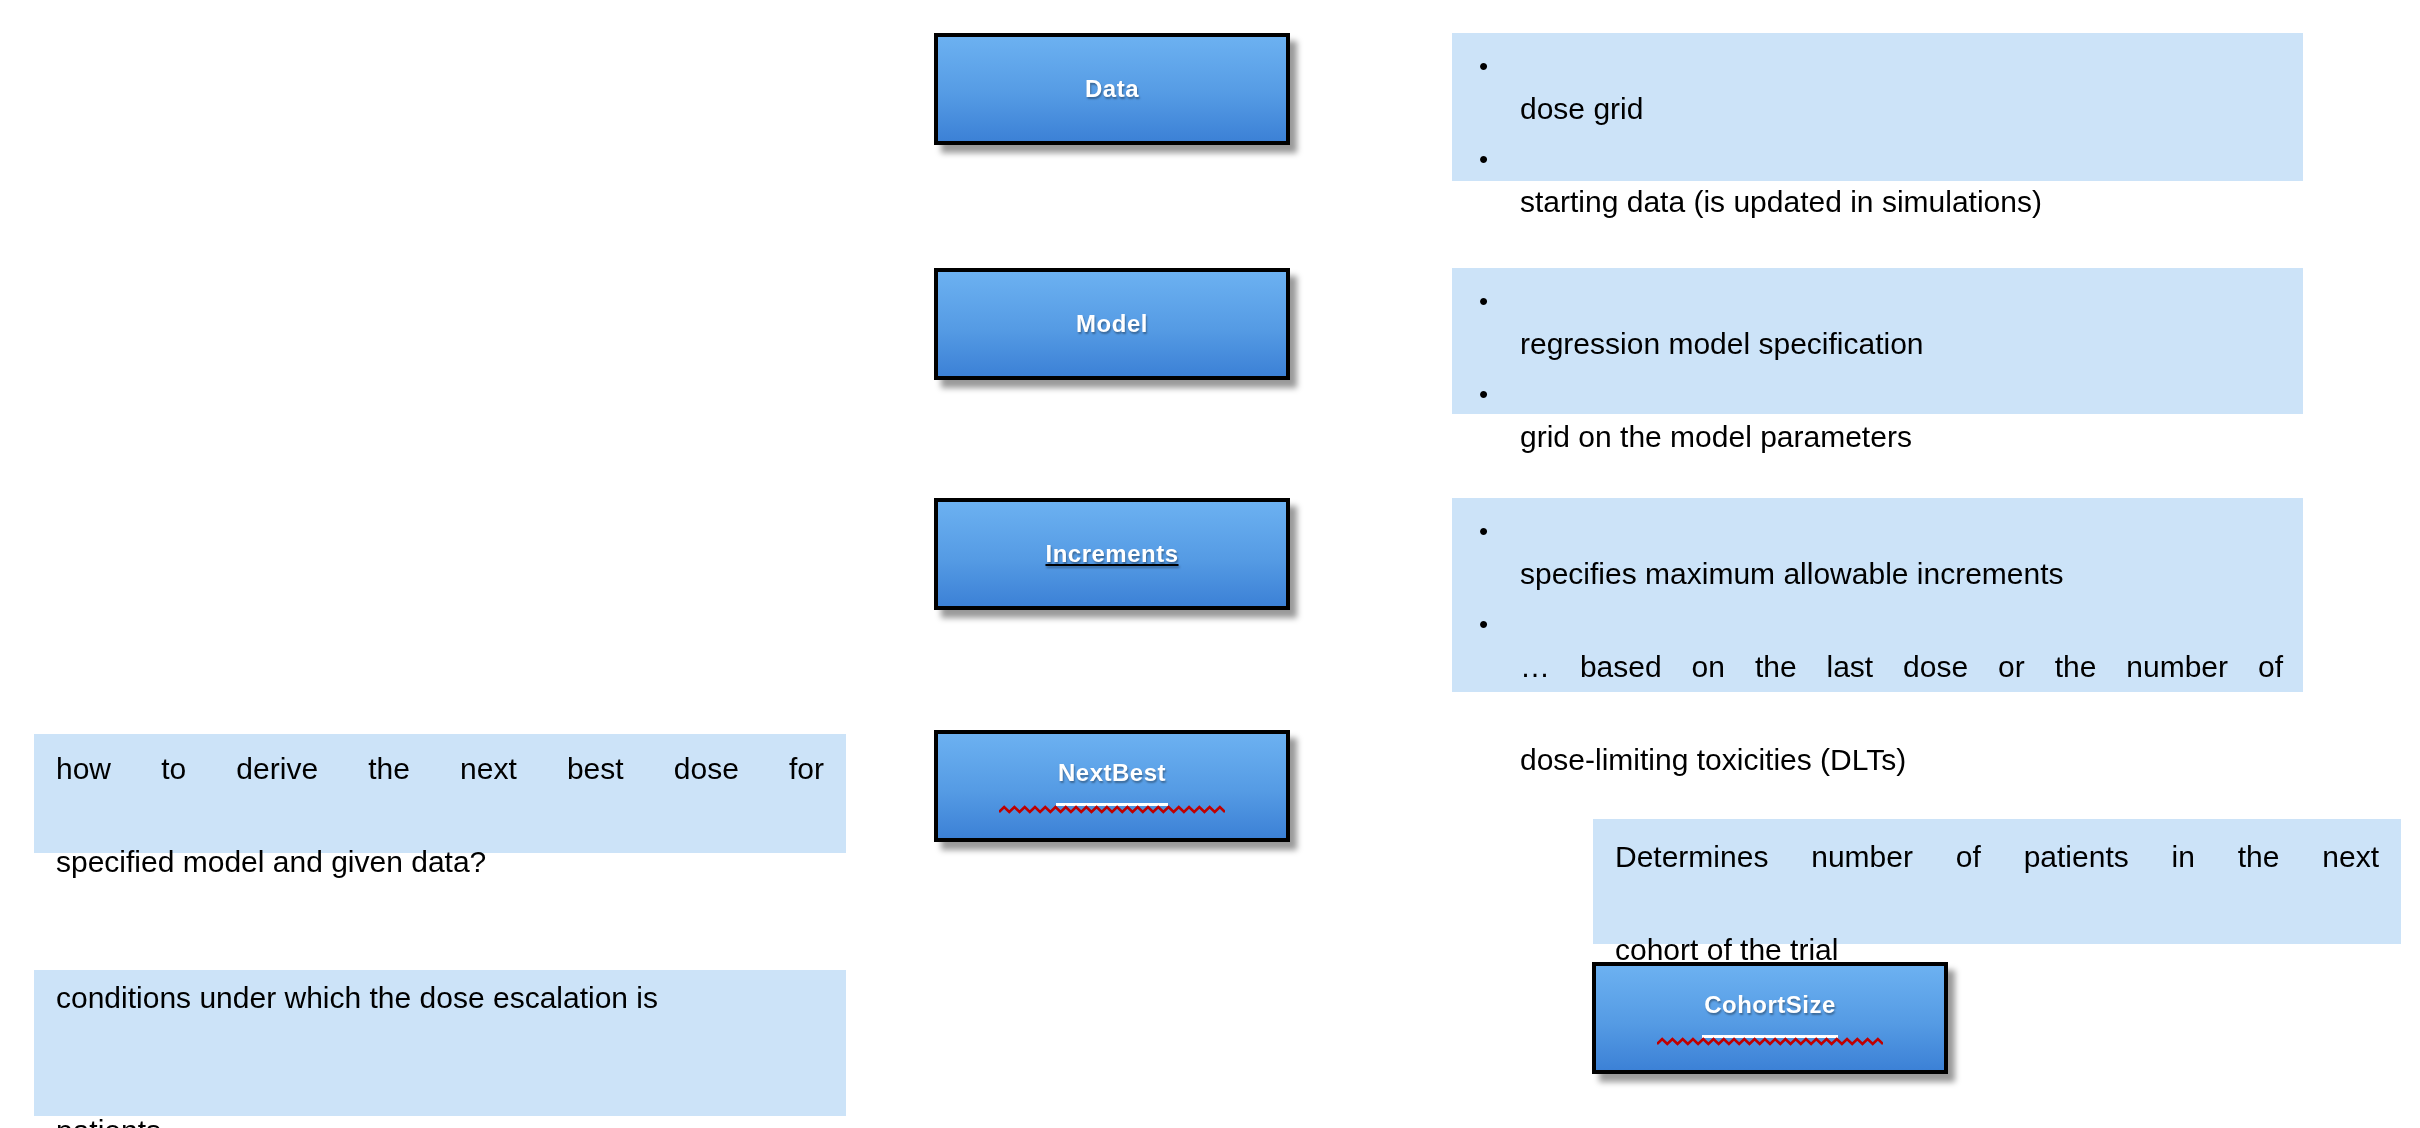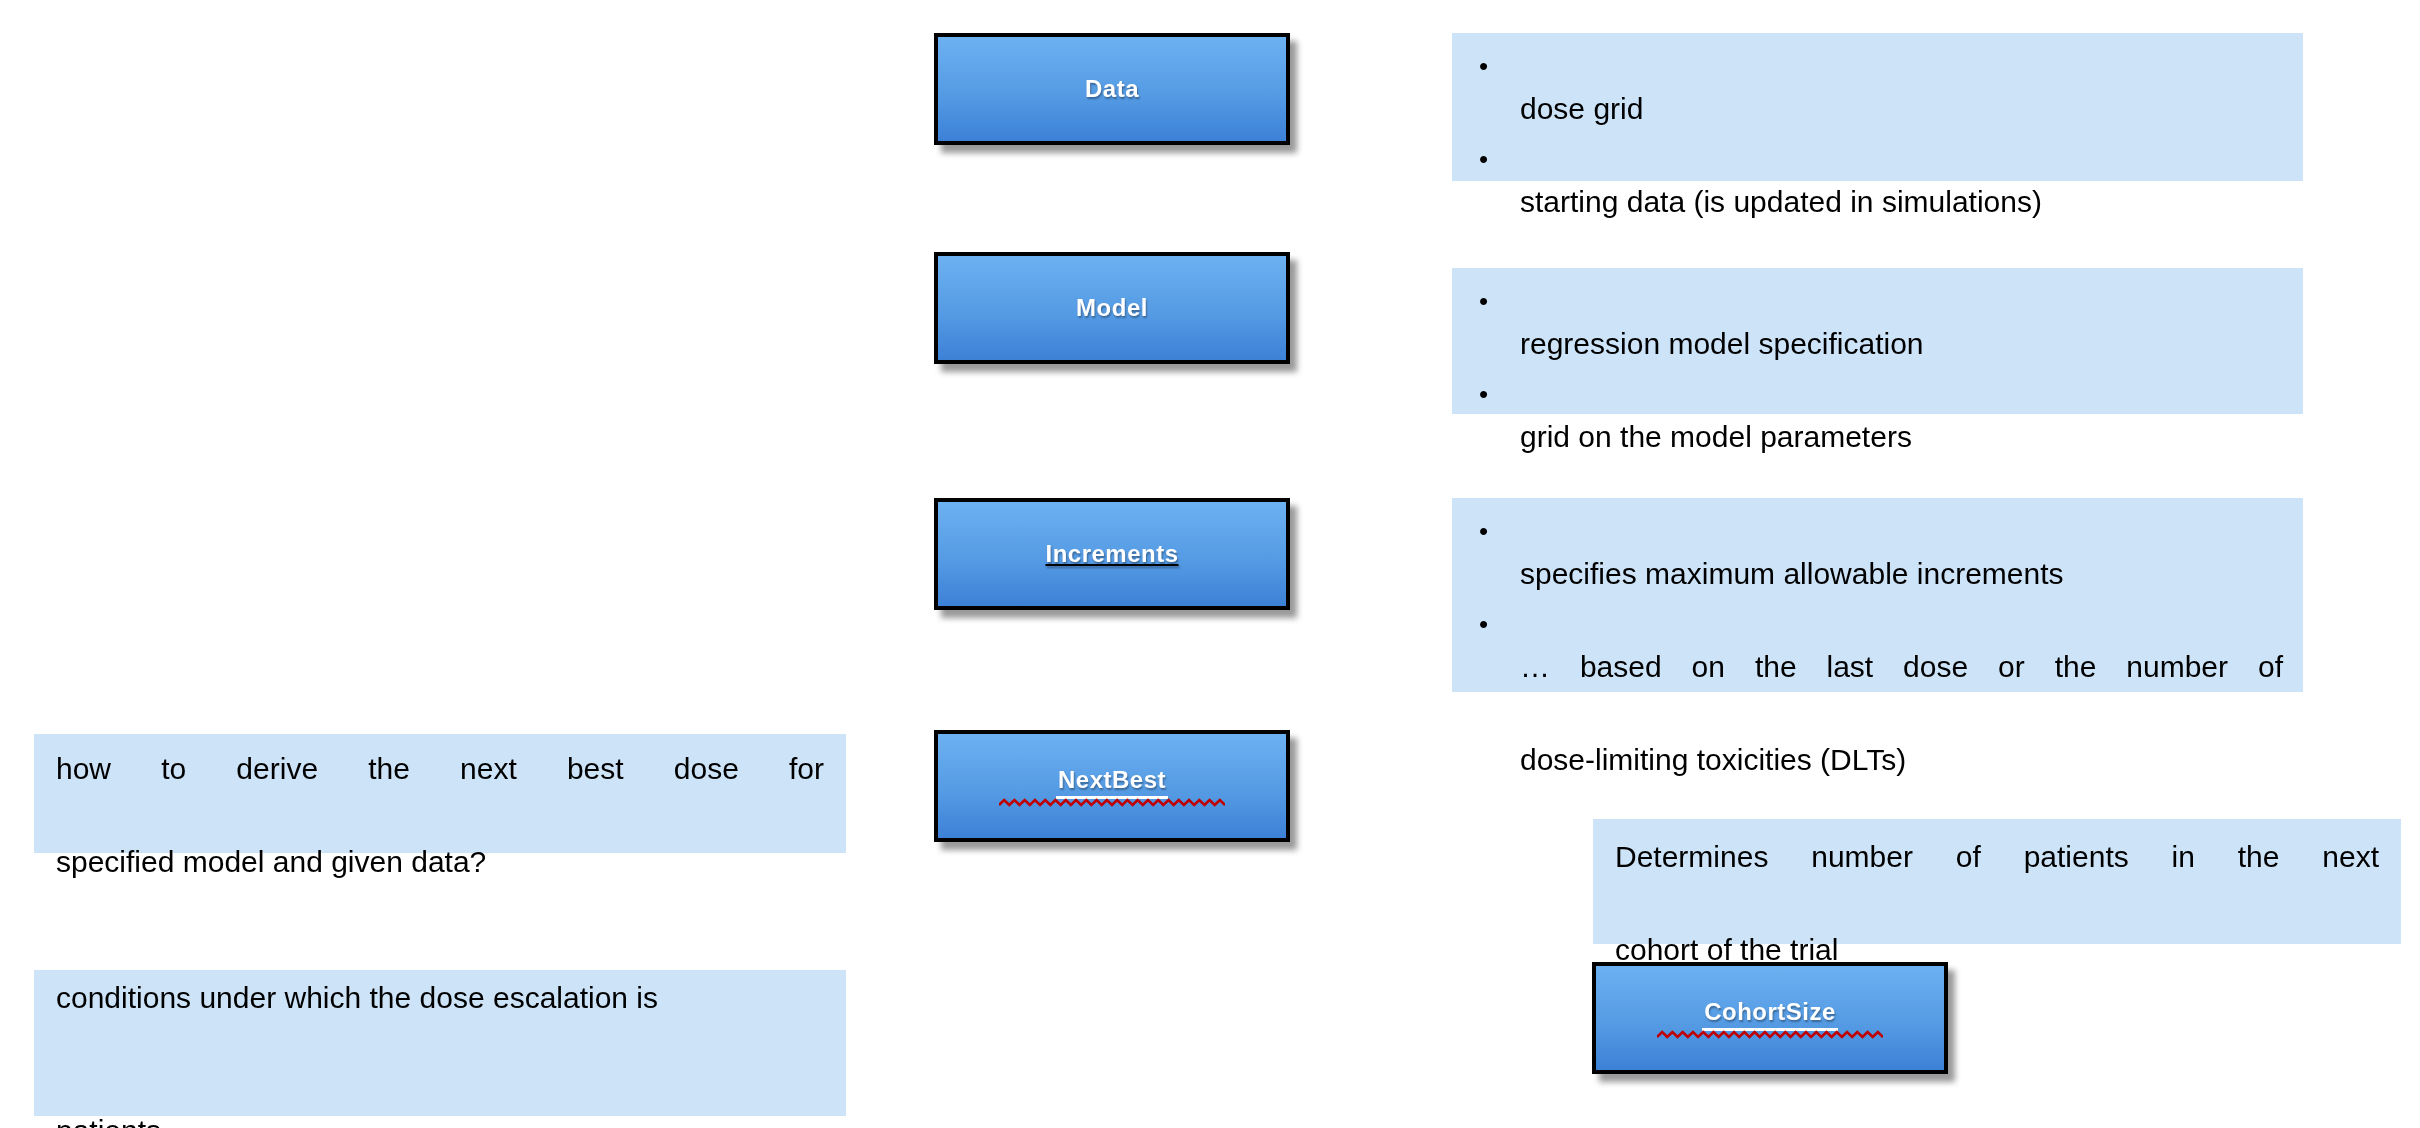--- a/index.html
+++ b/index.html
@@ -37,21 +37,21 @@
   .btn-label{
     color:var(--button-text);
     font-size:24px;
     font-weight:bold;
     letter-spacing:0.5px;
     text-shadow:1px 2px 2px rgba(0,0,0,0.35);
     white-space:nowrap;
   }
   .btn-label.underlined{
     border-bottom:3px solid var(--button-text);
-    padding:0 2px 2px 2px;
+    padding:0 2px 16px 2px;
   }
   .squiggle{width:calc(100% + 6px);height:9px;margin-top:-1px;display:block;}
   
   .note{
     position:absolute;
     background:var(--note-background);
     color:var(--note-text);
     font-size:30px;
   }
   .line{line-height:50px;white-space:normal;margin-top:43px;}
@@ -77,21 +77,21 @@
 <body>
 
 <div class="canvas">
 
   <div class="flow-btn" style="left:934px;top:33px;">
     <span class="btn-inner">
       <span class="btn-label">Data</span>
     </span>
   </div>
 
-  <div class="flow-btn" style="left:934px;top:252px;">
+  <div class="flow-btn" style="left:934px;top:268px;">
     <span class="btn-inner">
       <span class="btn-label">Model</span>
     </span>
   </div>
 
   <div class="flow-btn" style="left:934px;top:498px;text-decoration:underline;">
     <span class="btn-inner">
       <span class="btn-label">Increments</span>
     </span>
   </div>

